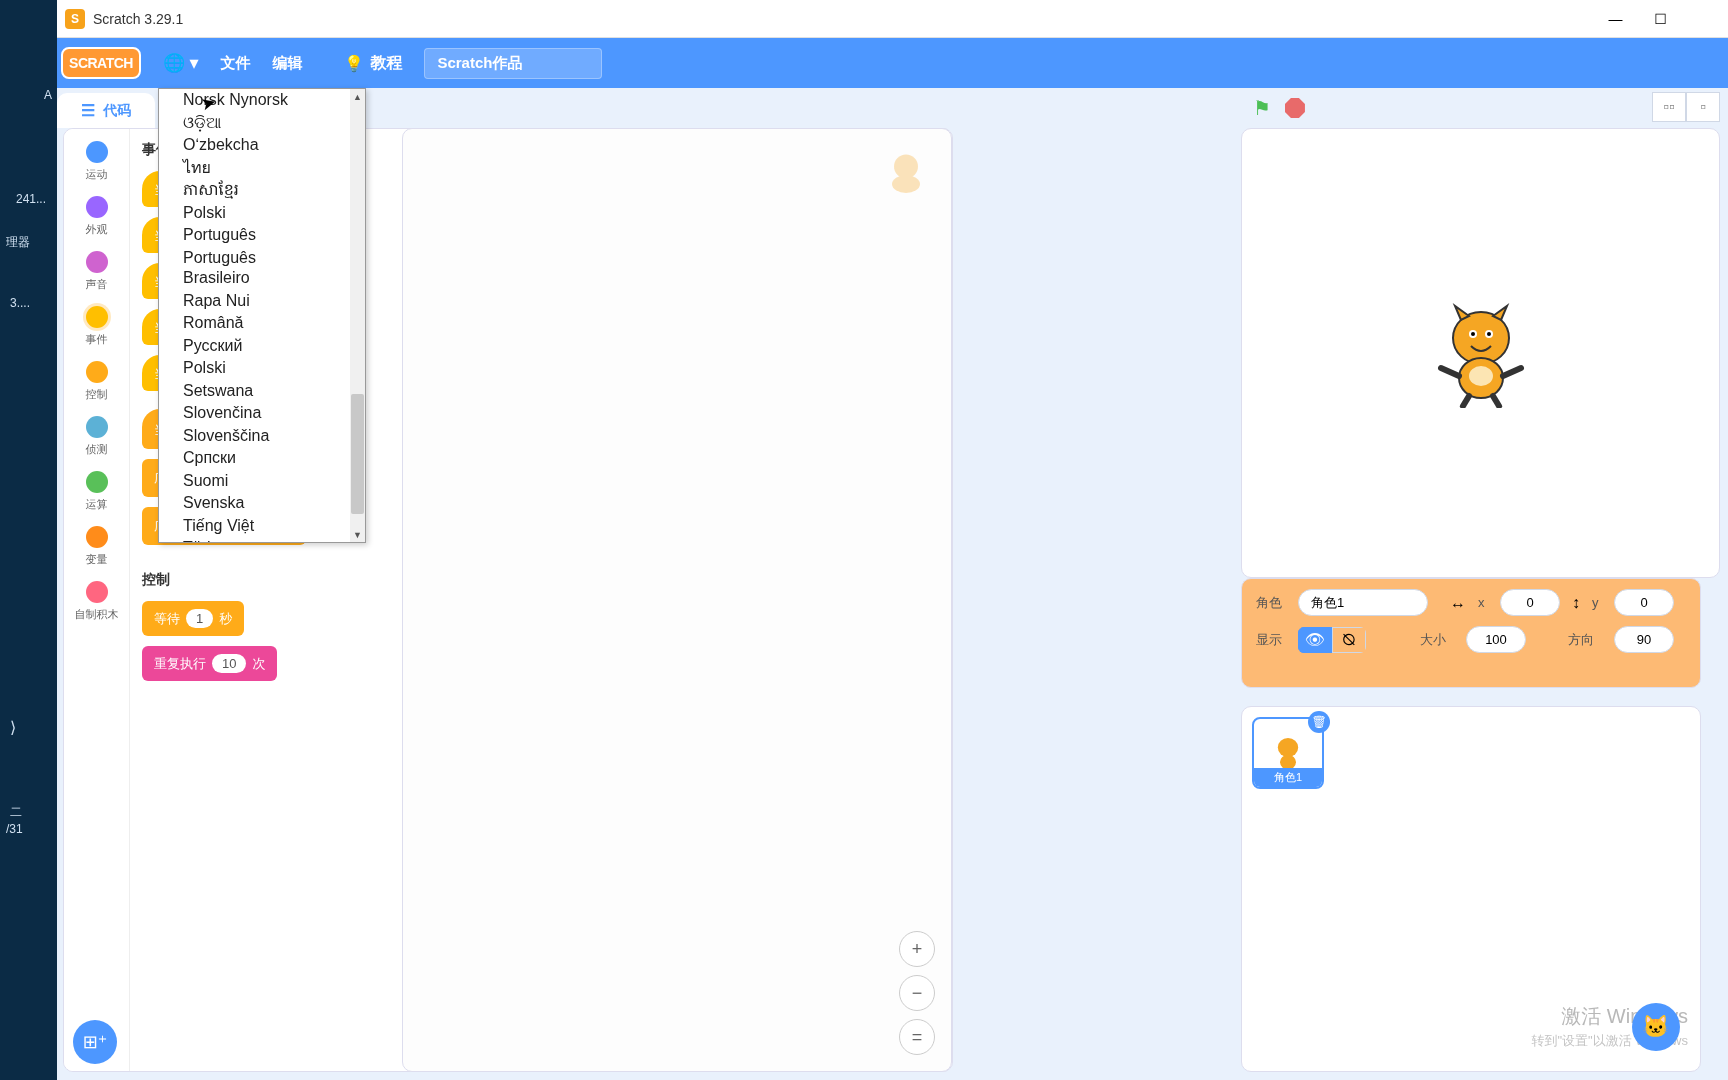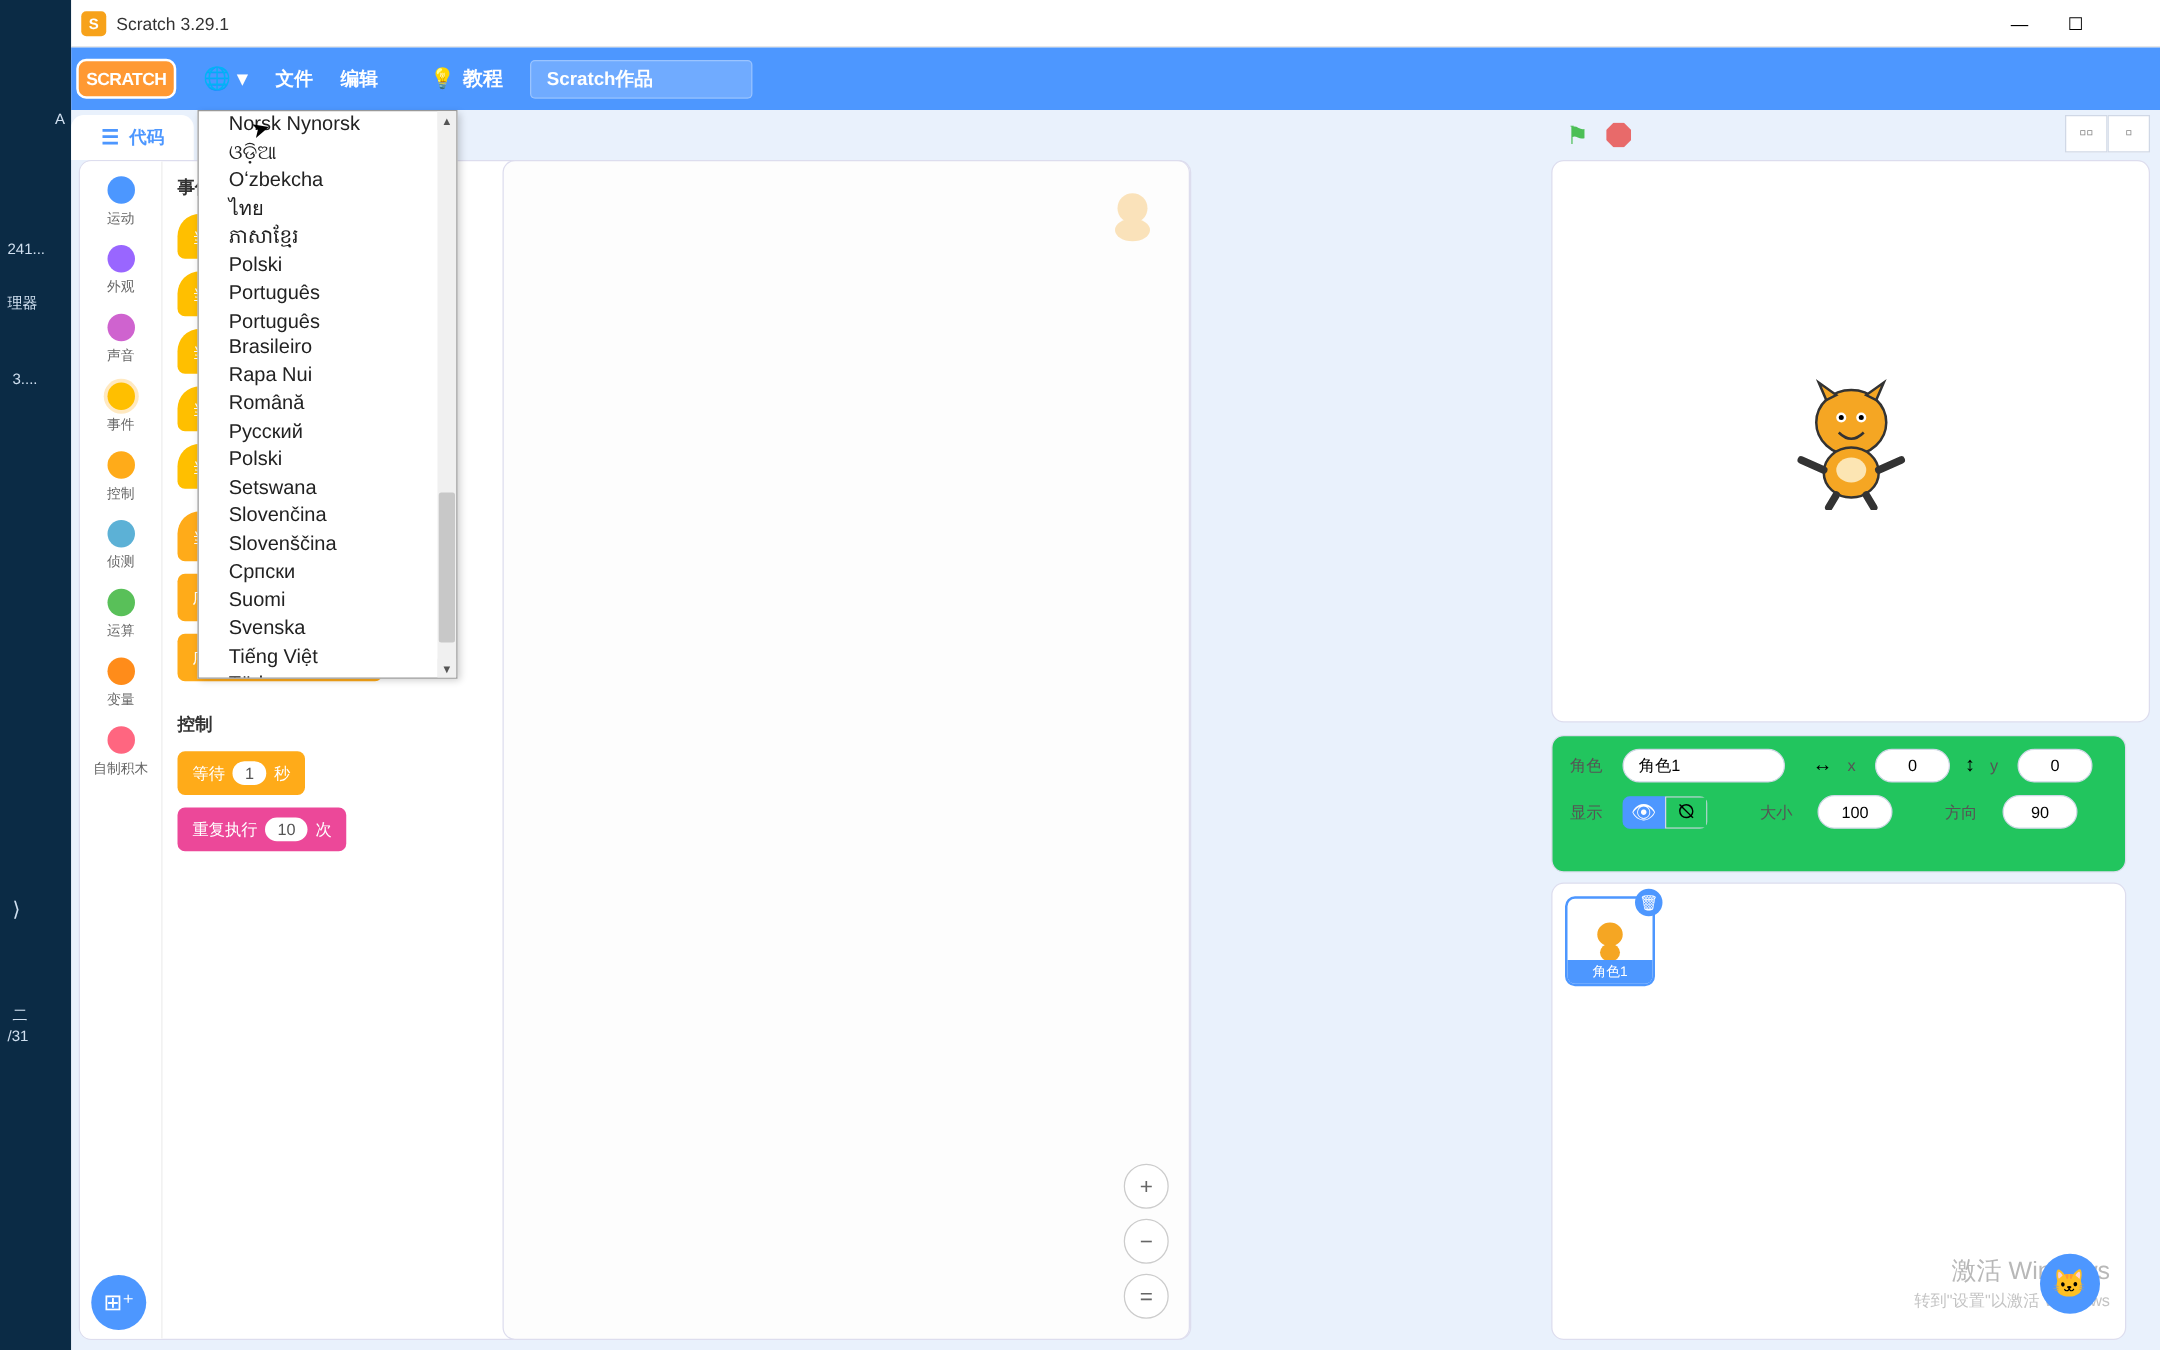--- a/index.html
+++ b/index.html
@@ -58,21 +58,21 @@
 
 .stage-area { position: absolute; right: 0; top: 0; width: 495px; bottom: 0; }
 .stage-head { height: 40px; display: flex; align-items: center; gap: 14px; padding-left: 20px; }
 .flag-btn { color: #4cbf56; font-size: 20px; cursor: pointer; }
 .stop-btn { width: 20px; height: 20px; background: #e86a6a; cursor: pointer; clip-path: polygon(30% 0%, 70% 0%, 100% 30%, 100% 70%, 70% 100%, 30% 100%, 0% 70%, 0% 30%); }
 .layout-btns { position: absolute; right: 8px; top: 4px; display: flex; }
 .layout-btn { width: 34px; height: 30px; border: 1px solid #d0d8e6; background: #fff; display: flex; align-items: center; justify-content: center; cursor: pointer; color: #888; }
 
 .stage { position: absolute; left: 8px; top: 40px; right: 8px; height: 450px; background: #fff; border-radius: 10px; border: 1px solid #dde; display: flex; align-items: center; justify-content: center; }
 
-.sprite-panel { position: absolute; left: 8px; top: 500px; width: 460px; height: 110px; background: #22c55e; border-radius: 10px; border: 1px solid #dde; padding: 10px 14px; }
+.sprite-panel { position: absolute; left: 8px; top: 490px; width: 460px; height: 110px; background: #fdba74; border-radius: 10px; border: 1px solid #dde; padding: 10px 14px; }
 .sp-row { display: flex; align-items: center; gap: 12px; margin-bottom: 10px; }
 .sp-label { font-size: 13px; color: #555; width: 30px; }
 .sp-input { border: 1px solid #d0d8e6; border-radius: 16px; padding: 5px 12px; font-size: 13px; text-align: center; }
 .sp-input.wide { width: 130px; text-align: left; }
 .sp-input.num { width: 60px; }
 .vis-btn { width: 34px; height: 26px; border: 1px solid #d0d8e6; display: flex; align-items: center; justify-content: center; cursor: pointer; }
 .vis-btn.active { background: #4d97ff; color: #fff; border-color: #4d97ff; }
 .vis-group { display: flex; border-radius: 6px; overflow: hidden; }
 
 .sprite-list { position: absolute; left: 8px; top: 618px; width: 460px; bottom: 8px; background: #fff; border-radius: 10px; border: 1px solid #dde; padding: 10px; }
@@ -86,21 +86,21 @@
 .watermark { position: absolute; right: 40px; bottom: 50px; color: #b8b8b8; font-size: 20px; pointer-events: none; }
 .watermark-sub { position: absolute; right: 40px; bottom: 30px; color: #c4c4c4; font-size: 13px; pointer-events: none; }
 
 .cat-svg { width: 100px; height: 110px; }
 </style>
 </head>
 <body>
 
 <div class="desktop-bg">
   <span class="desktop-lbl" style="top:88px;left:44px">A</span>
-  <span class="desktop-lbl" style="top:192px;left:6px">241...</span>
+  <span class="desktop-lbl" style="top:192px;left:16px">241...</span>
   <span class="desktop-lbl" style="top:234px;left:6px">理器</span>
   <span class="desktop-lbl" style="top:296px;left:10px">3....</span>
   <span class="desktop-lbl" style="top:718px;left:10px;font-size:16px">⟩</span>
   <span class="desktop-lbl" style="top:804px;left:10px">二</span>
   <span class="desktop-lbl" style="top:822px;left:6px">/31</span>
 </div>
 
 <div class="titlebar">
   <div class="win-icon">S</div>
   <div class="win-title">Scratch 3.29.1</div>
@@ -276,21 +276,21 @@
       <div class="sp-row">
         <div class="sp-label">显示</div>
         <div class="vis-group">
           <div class="vis-btn active">
               <span>👁</span>
             </div>
           <div class="vis-btn">
               <span>⦰</span>
             </div>
         </div>
-        <div class="sp-label" style="width:34px;margin-left:30px">大小</div>
+        <div class="sp-label" style="width:34px;margin-left:42px">大小</div>
         <input class="sp-input num" value="100" style="">
         <div class="sp-label" style="width:34px;margin-left:30px">方向</div>
         <input class="sp-input num" value="90" style="">
       </div>
     </div>
 
     <div class="sprite-list">
       <div class="sprite-thumb">
         <svg width="40" height="40" viewBox="0 0 100 110">
             <ellipse cx="50" cy="40" rx="28" ry="26" fill="#f5a623"></ellipse>

